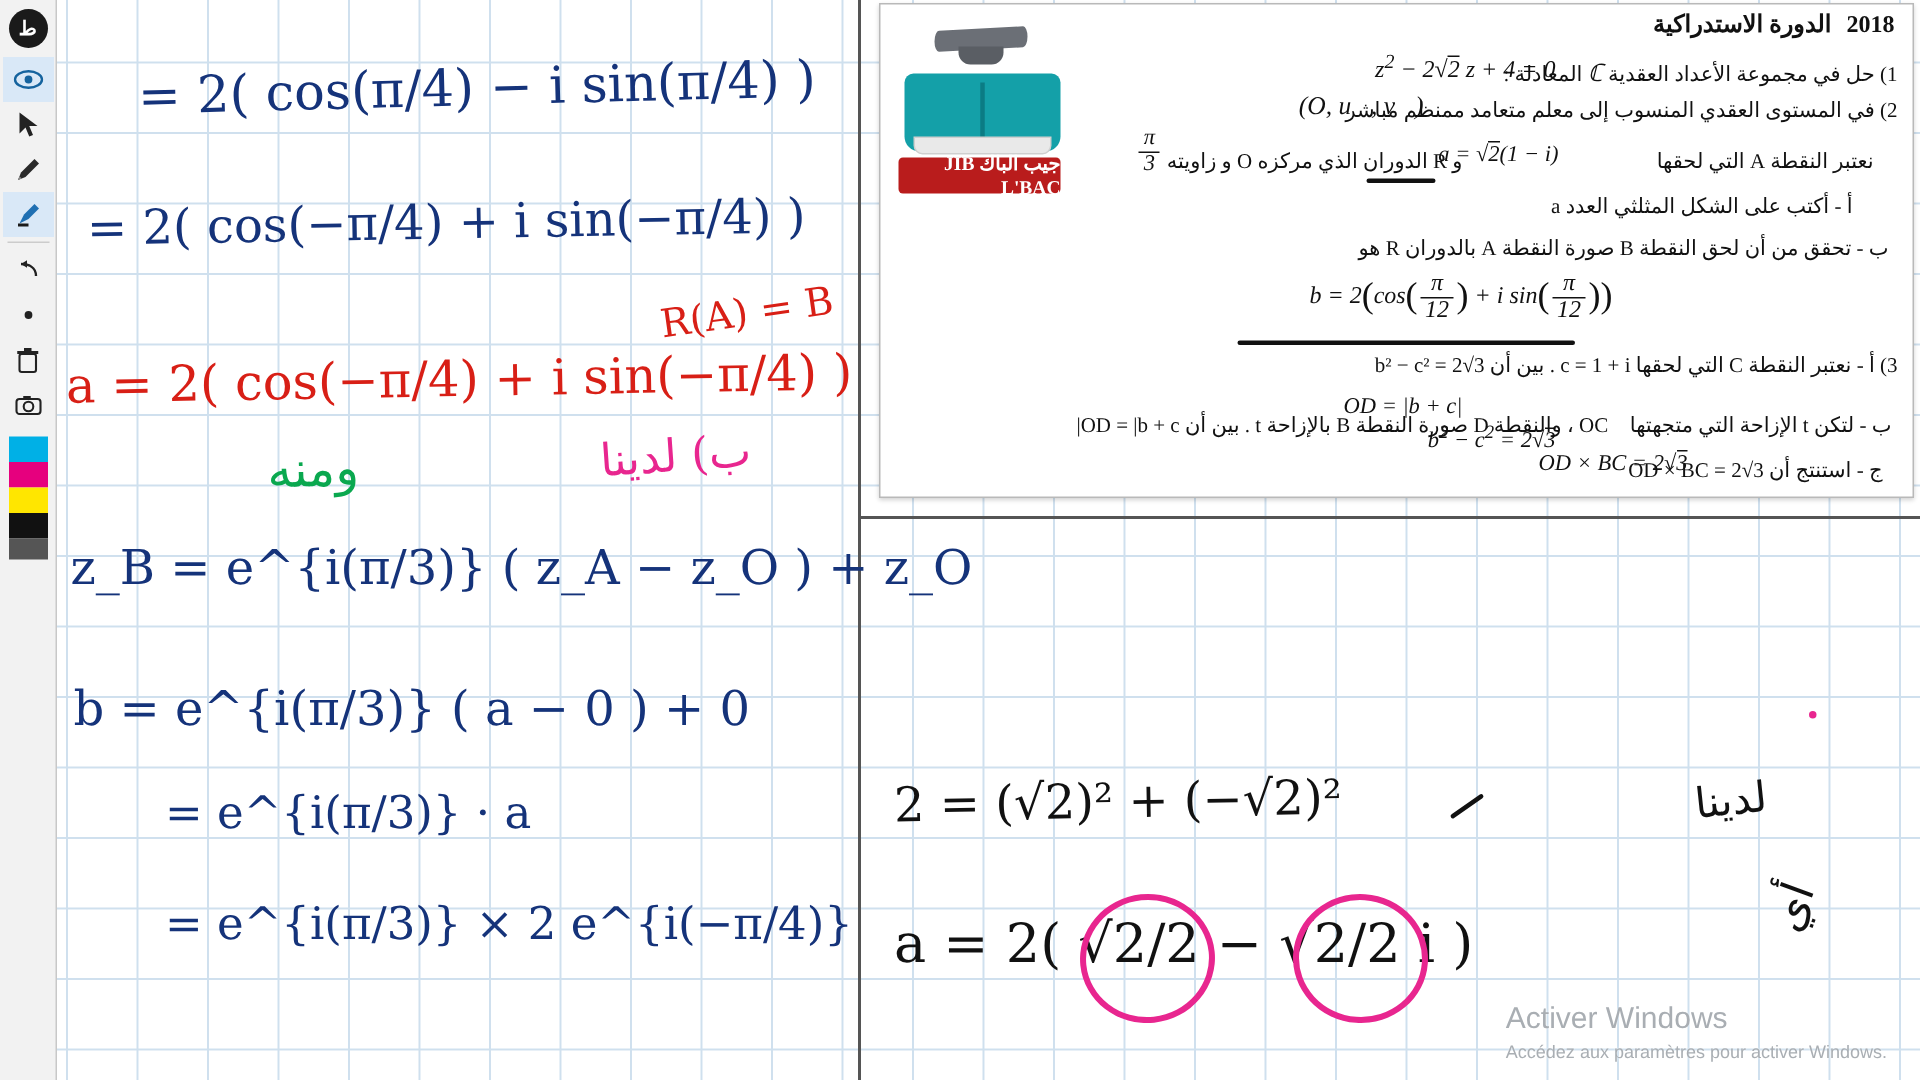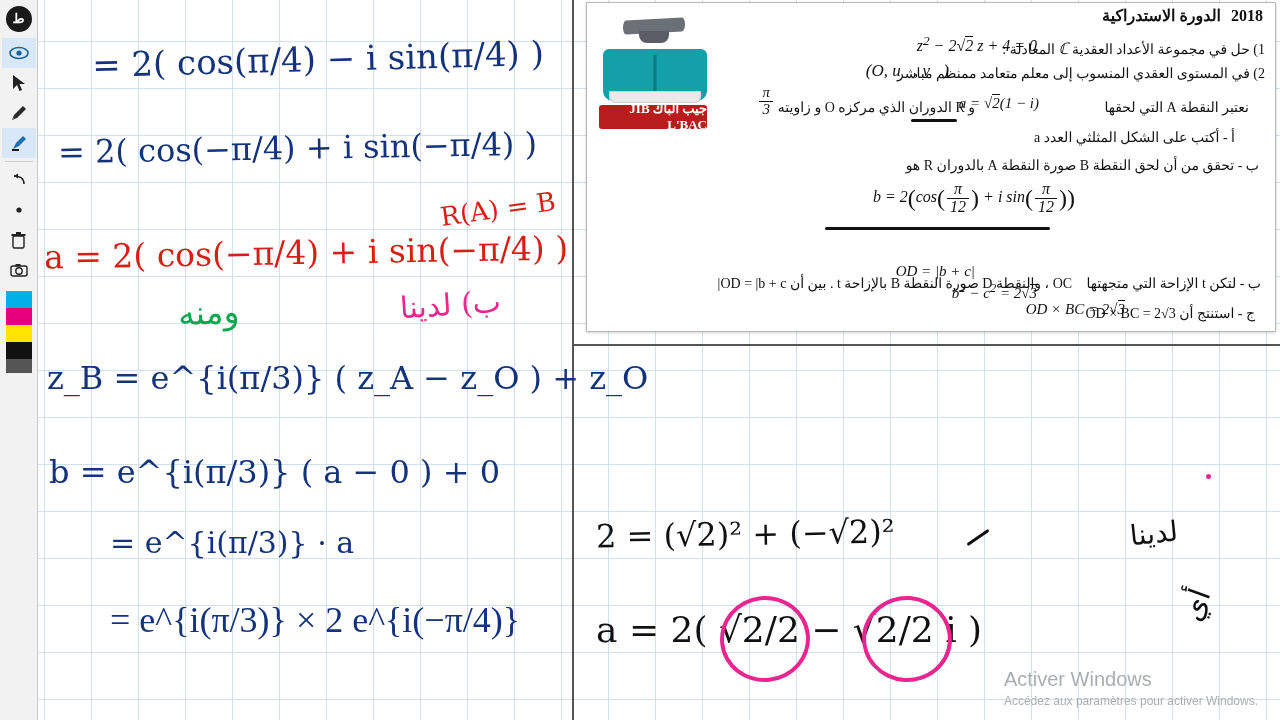--- a/index.html
+++ b/index.html
@@ -344,20 +344,23 @@
     </div>
 
     <div class="exam-line" style="right:16px; top:154px; font-size:14px;">
       <span>ب - تحقق من أن لحق النقطة B صورة النقطة A بالدوران R هو</span>
     </div>
     <div class="exam-line math" style="right:200px; top:178px; font-size:16px; direction:ltr;">
       b = 2<span class="big-paren">(</span>cos<span class="big-paren">(</span><span class="frac"><span class="num">π</span><span class="den">12</span></span><span class="big-paren">)</span> + i sin<span class="big-paren">(</span><span class="frac"><span class="num">π</span><span class="den">12</span></span><span class="big-paren">)</span><span class="big-paren">)</span>
     </div>
     <div class="underline-hand" style="right:225px; top:224px; width:225px;"></div>
 
+    <div class="exam-line" style="right:10px; top:232px; font-size:14px;">
+      <span>3) أ - نعتبر النقطة C التي لحقها c = 1 + i . بين أن b² − c² = 2√3</span>
+    </div>
     <div class="exam-line math" style="right:238px; top:250px; font-size:15px; direction:ltr;margin-top:28px;">
       b<sup>2</sup> − c<sup>2</sup> = 2√<span style="border-top:1px solid #111">3</span>
     </div>
 
     <div class="exam-line" style="right:14px; top:272px; font-size:14px;">
       <span>ب - لتكن t الإزاحة التي متجهتها OC⃗ ، والنقطة D صورة النقطة B بالإزاحة t . بين أن OD = |b + c|</span>
     </div>
     <div class="exam-line math" style="right:300px; top:260px; font-size:15px; direction:ltr;">
       OD = |b + c|
     </div>
@@ -383,21 +386,21 @@
   <div class="hw pink" style="left:400px; top:290px; font-size:30px; transform:rotate(-4deg);">ب) لدينا</div>
 
   <div class="hw blue" style="left:10px; top:362px; font-size:32px;">
     <span>⇒ z_B = e^{i(π/3)} ( z_A − z_O ) + z_O</span>
   </div>
 
   <div class="hw blue" style="left:12px; top:456px; font-size:32px;">⇒ b = e^{i(π/3)} ( a − 0 ) + 0</div>
 
   <div class="hw blue" style="left:110px; top:528px; font-size:30px;">= e^{i(π/3)} · a</div>
 
-  <div class="hw blue" style="left:110px; top:602px; font-size:36px;font-family:Liberation Serif, serif;">= e^{i(π/3)} × 2 e^{i(−π/4)}</div>
+  <div class="hw blue" style="left:110px; top:602px; font-size:30px;">= e^{i(π/3)} × 2 e^{i(−π/4)}</div>
 
   <div class="hw black" style="left:596px; top:518px; font-size:32px; transform:rotate(-1deg); direction:ltr;">2 = (√2)² + (−√2)²</div>
 
   <div class="hw black" style="left:1130px; top:520px; font-size:28px; transform:rotate(-6deg);">لدينا</div>
 
   <div class="hw black" style="left:596px; top:612px; font-size:36px; direction:ltr;">a = 2( √2/2 − √2/2 i )</div>
 
   <div class="hw black" style="left:1180px; top:590px; font-size:30px; transform:rotate(-70deg);">أي</div>
 
   <div class="ellipse" style="left:720px; top:596px; width:90px; height:86px; transform:rotate(-6deg);"></div>

